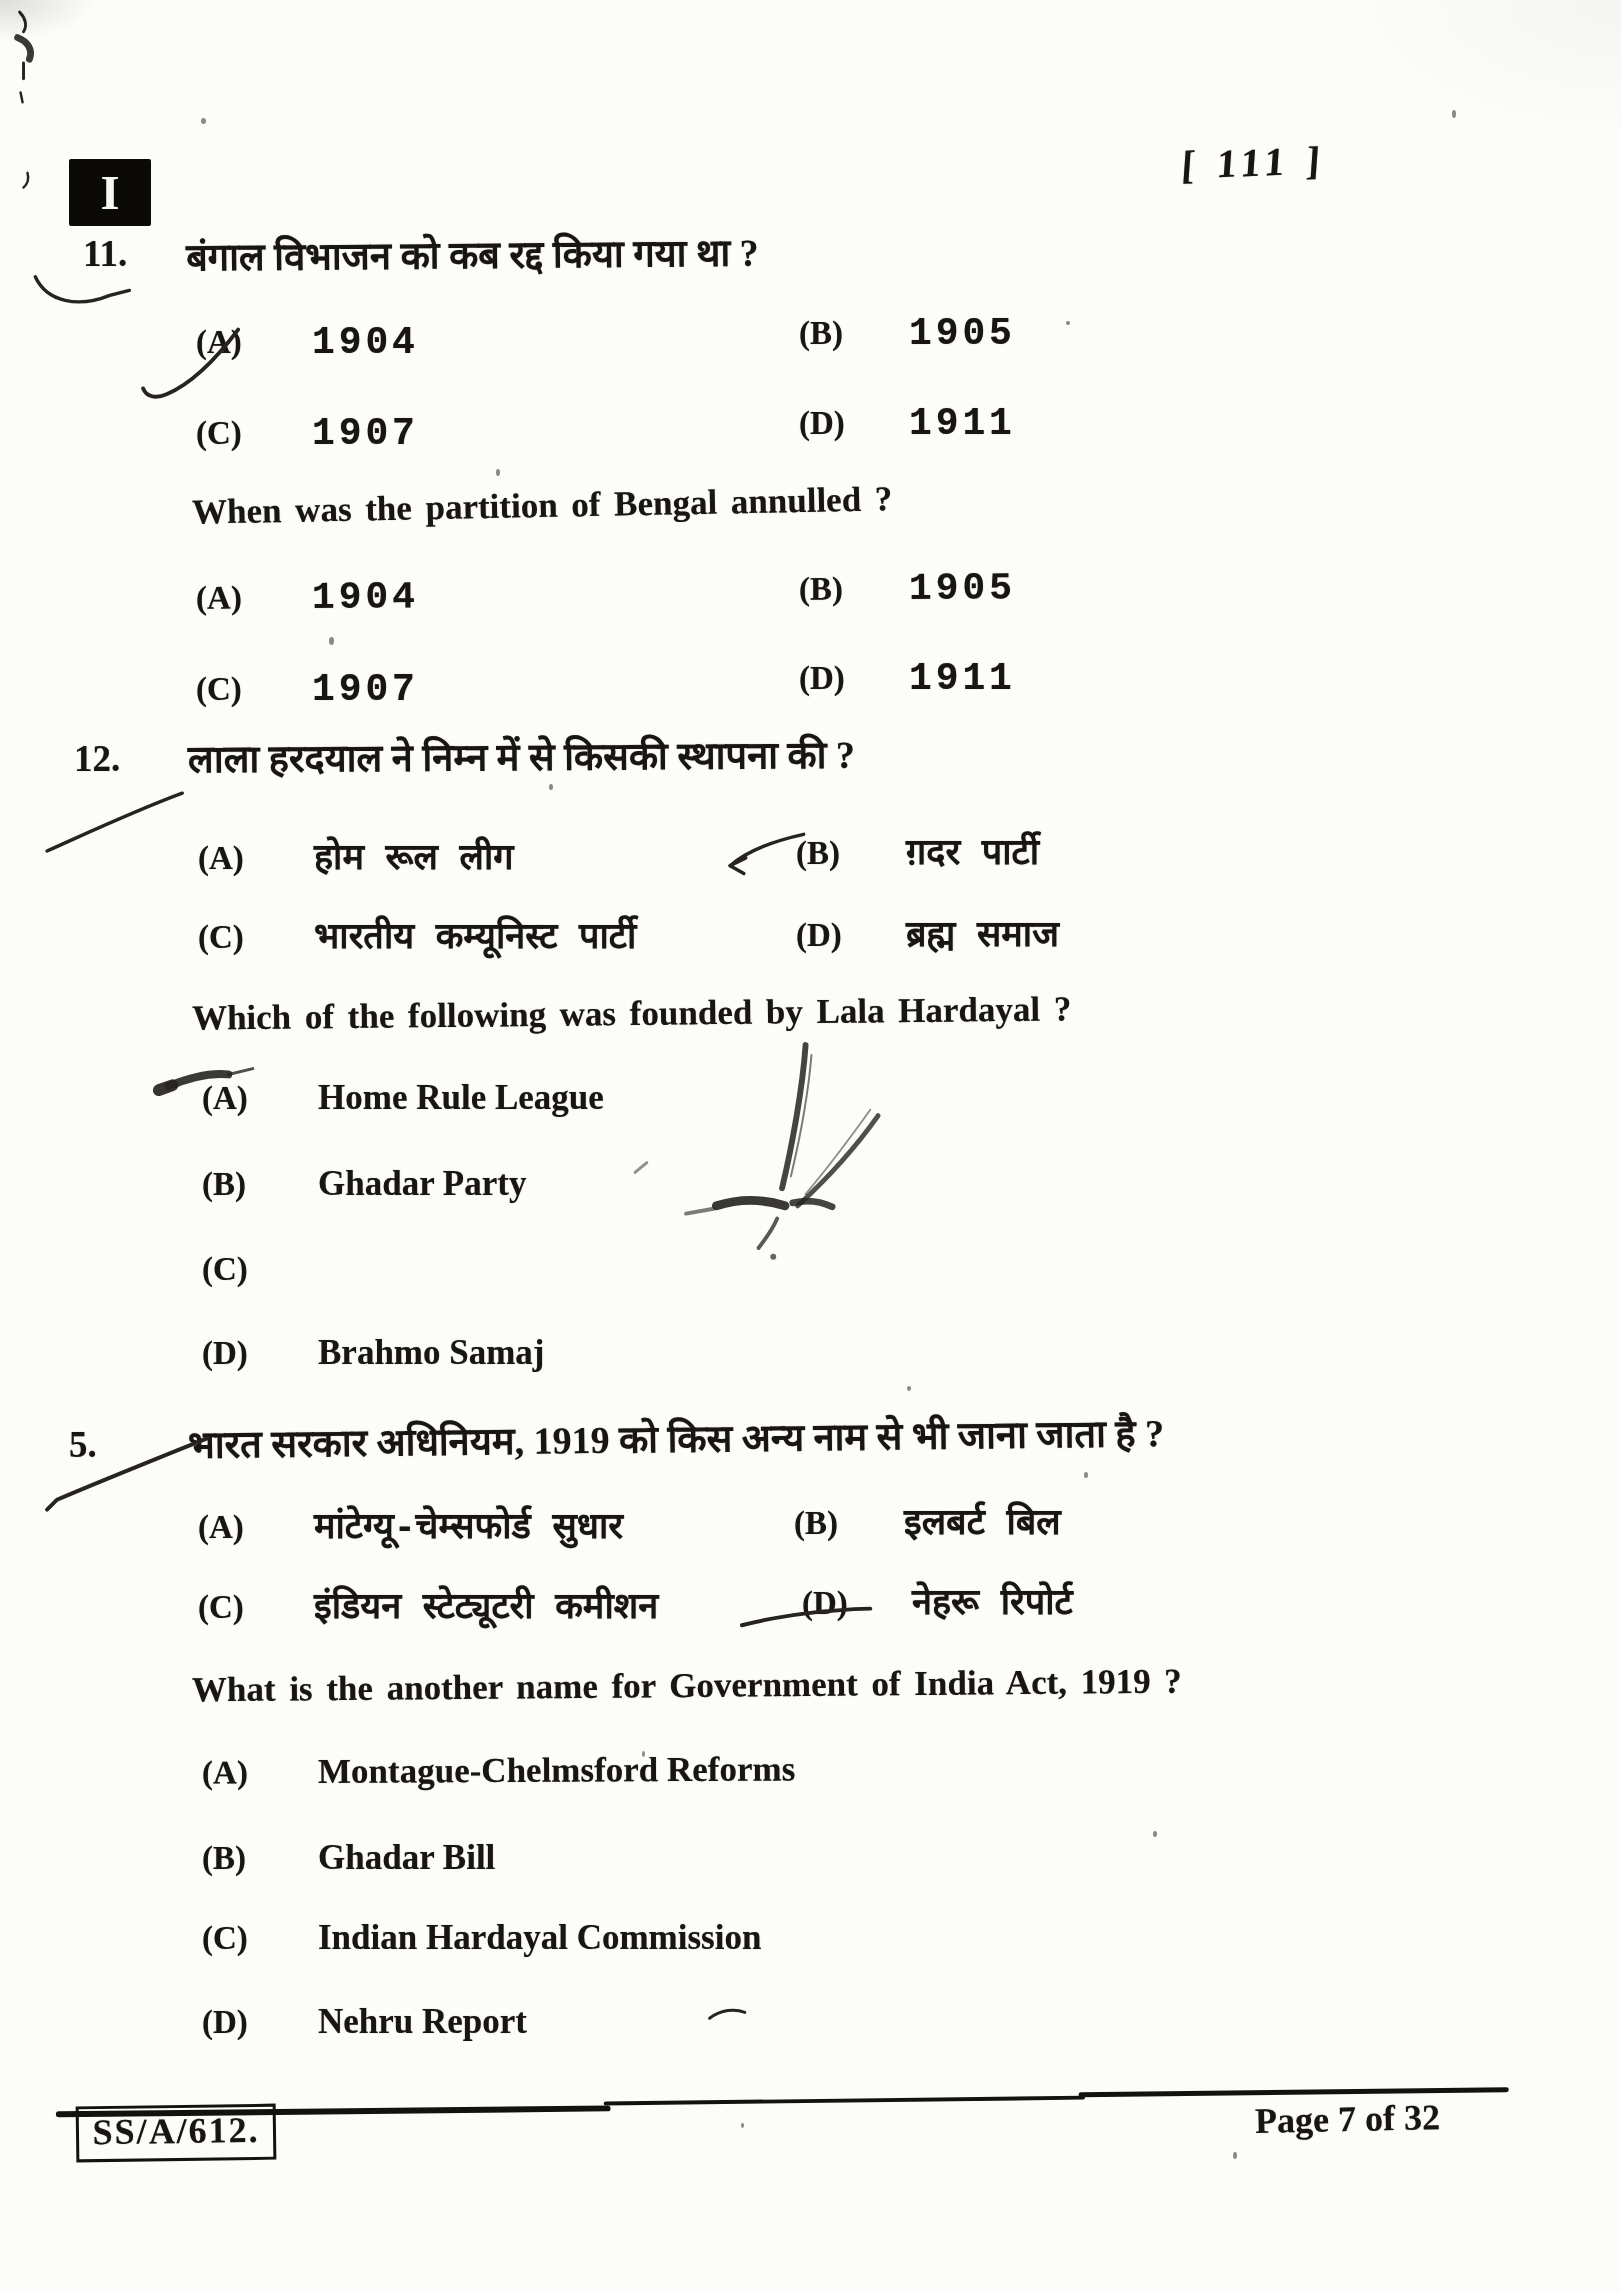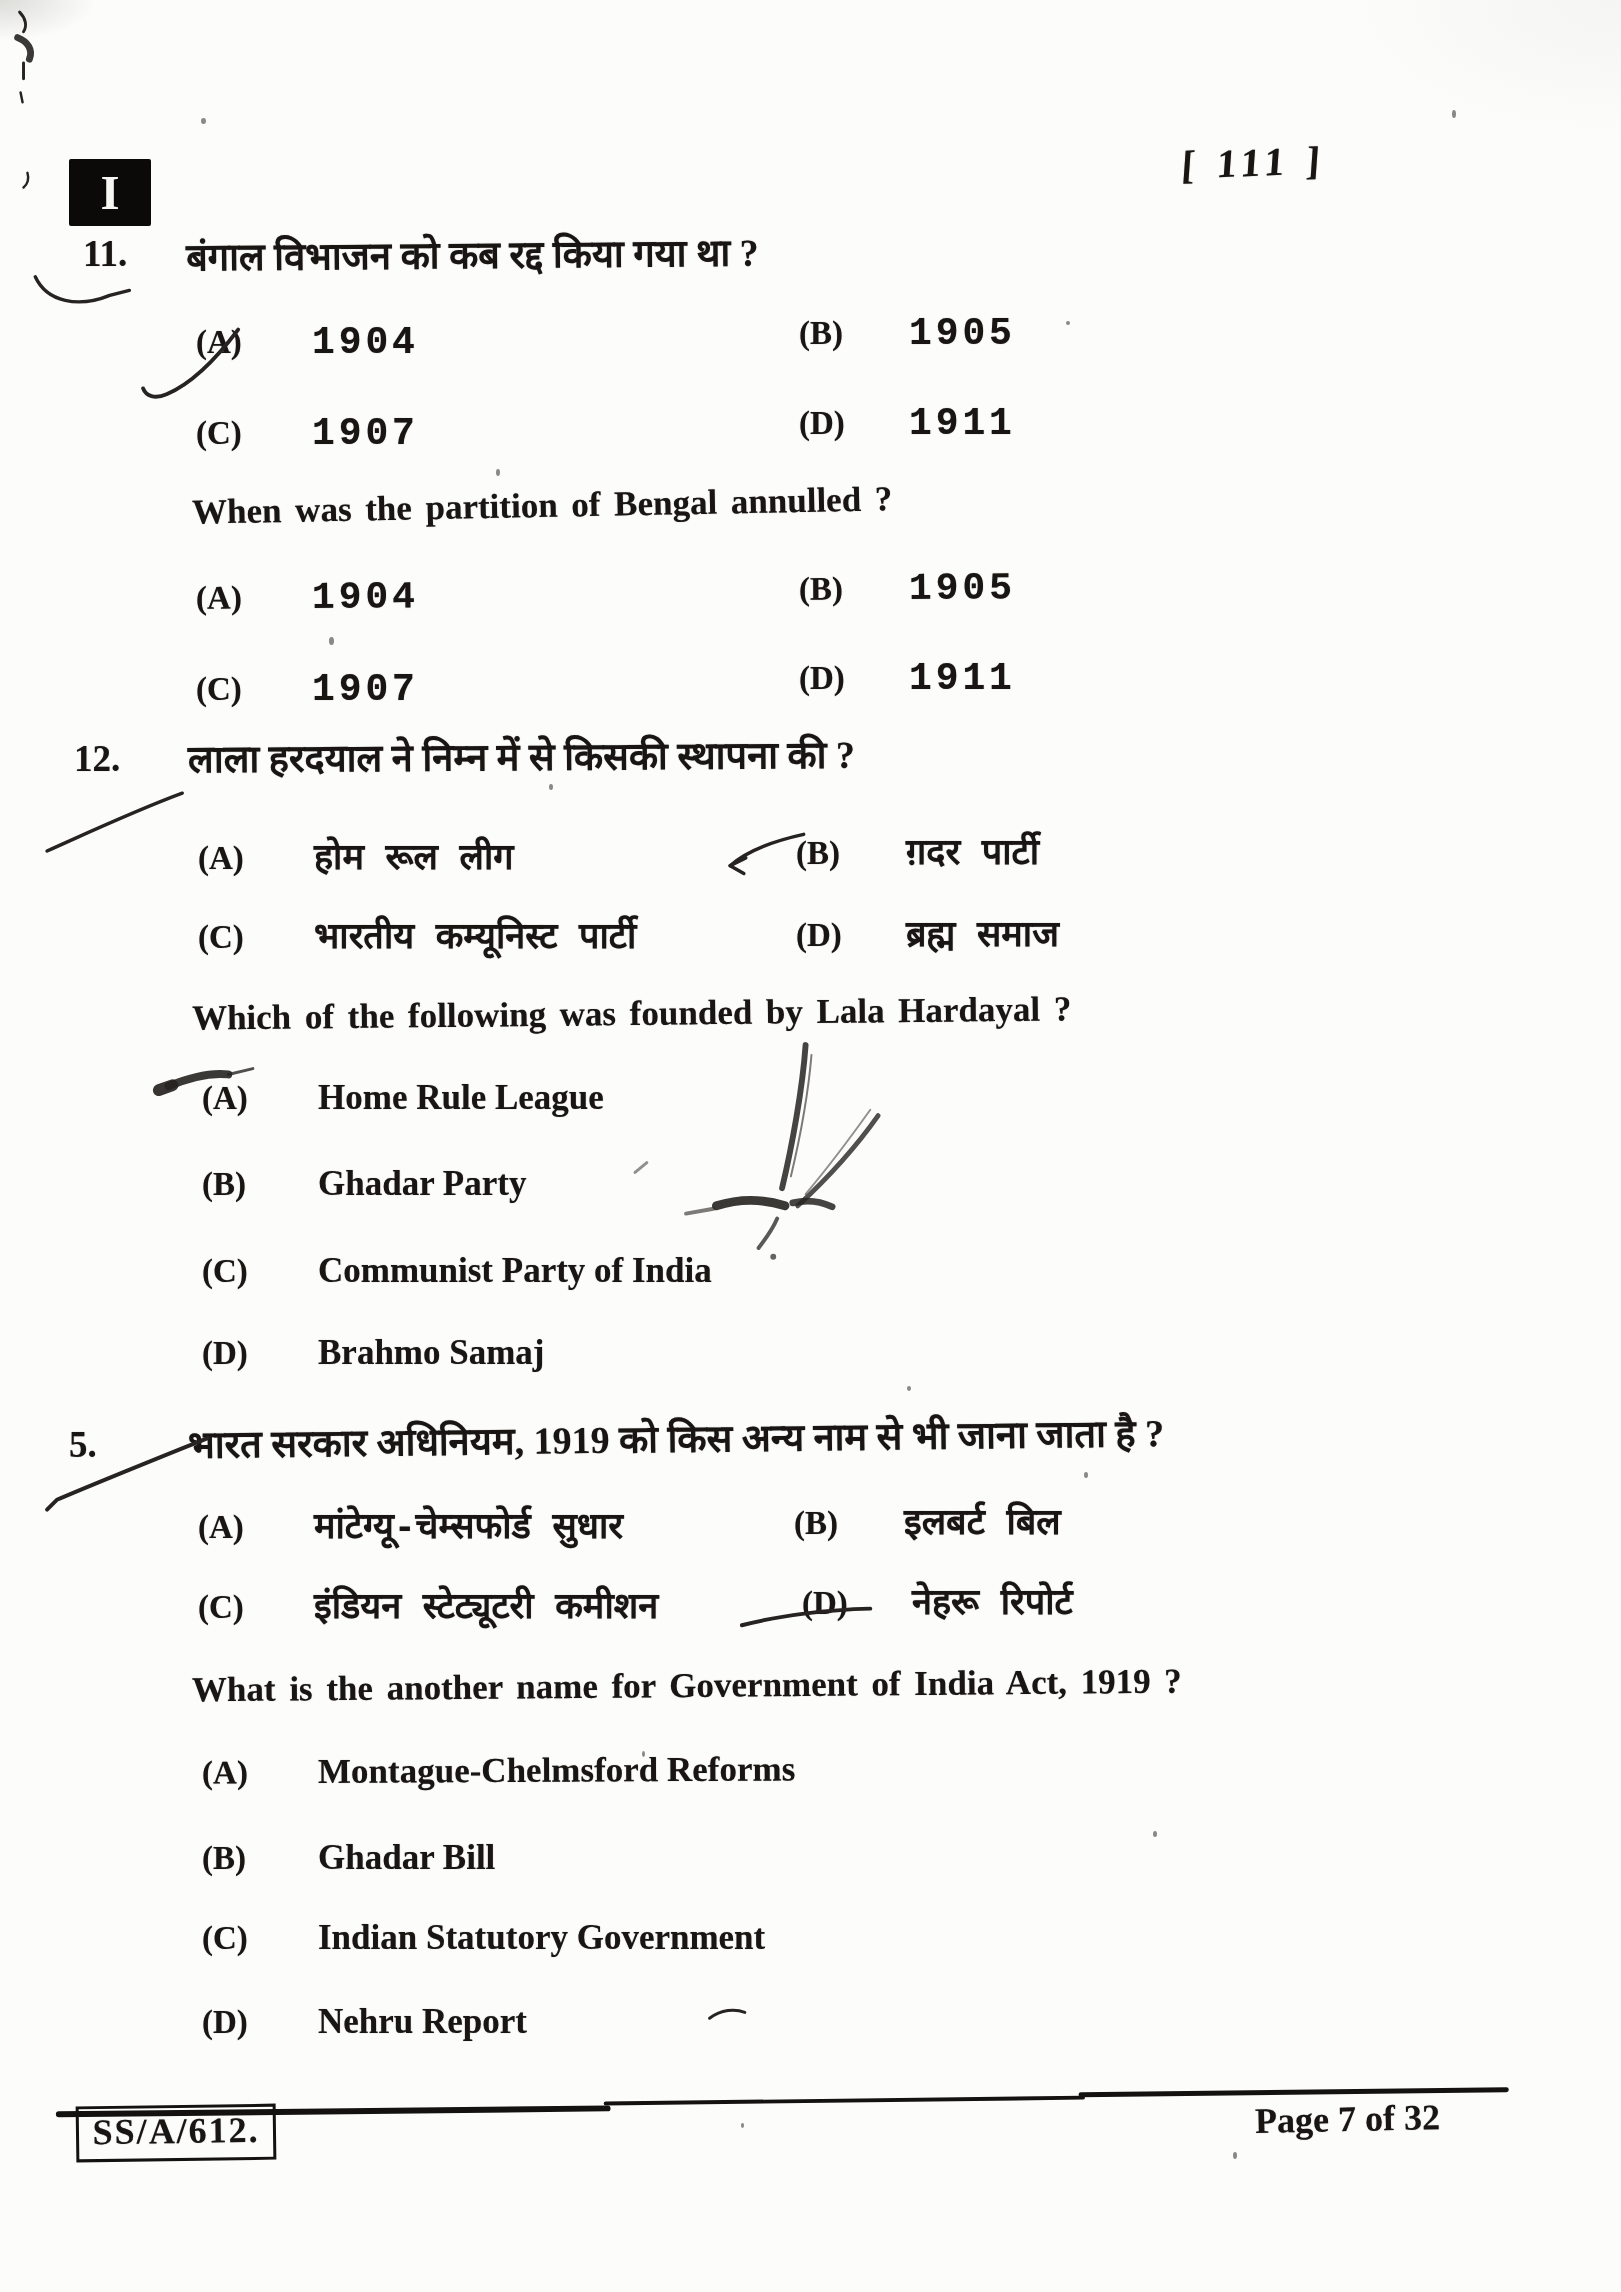--- a/index.html
+++ b/index.html
@@ -127,21 +127,20 @@
   <div class="row" style="left:202px;top:1078px;">
     <span class="lab ink">(A)</span>
     <span class="val eval ink">Home Rule League</span>
   </div>
   <div class="row" style="left:202px;top:1164px;">
     <span class="lab ink">(B)</span>
     <span class="val eval ink">Ghadar Party</span>
   </div>
   <div class="row" style="left:202px;top:1251px;">
     <span class="lab ink">(C)</span>
-    <span class="val eval ink">Communist Party of India</span>
   </div>
   <div class="row" style="left:202px;top:1333px;">
     <span class="lab ink">(D)</span>
     <span class="val eval ink">Brahmo Samaj</span>
   </div>
 
   <div class="abs ink qnum" style="left:69px;top:1423px;">5.</div>
   <div class="abs ink hq" style="left:188px;top:1411px;transform:rotate(-0.7deg);">भारत सरकार अधिनियम, 1919 को किस अन्य नाम से भी जाना जाता है ?</div>
 
   <div class="row" style="left:198px;top:1500px;">
@@ -166,21 +165,21 @@
   <div class="row" style="left:202px;top:1751px;transform:rotate(-0.3deg);">
     <span class="lab ink">(A)</span>
     <span class="val eval ink">Montague-Chelmsford Reforms</span>
   </div>
   <div class="row" style="left:202px;top:1838px;">
     <span class="lab ink">(B)</span>
     <span class="val eval ink">Ghadar Bill</span>
   </div>
   <div class="row" style="left:202px;top:1918px;">
     <span class="lab ink">(C)</span>
-    <span class="val eval ink">Indian Statutory Government</span>
+    <span class="val eval ink">Indian Hardayal Commission</span>
   </div>
   <div class="row" style="left:202px;top:2002px;">
     <span class="lab ink">(D)</span>
     <span class="val eval ink">Nehru Report</span>
   </div>
 
   <div class="abs foot-box ink" style="left:76px;top:2105px;">
     <span>SS/A/612.</span>
   </div>
   <div class="abs foot-page ink" style="left:1255px;top:2098px;">Page 7 of 32</div>

